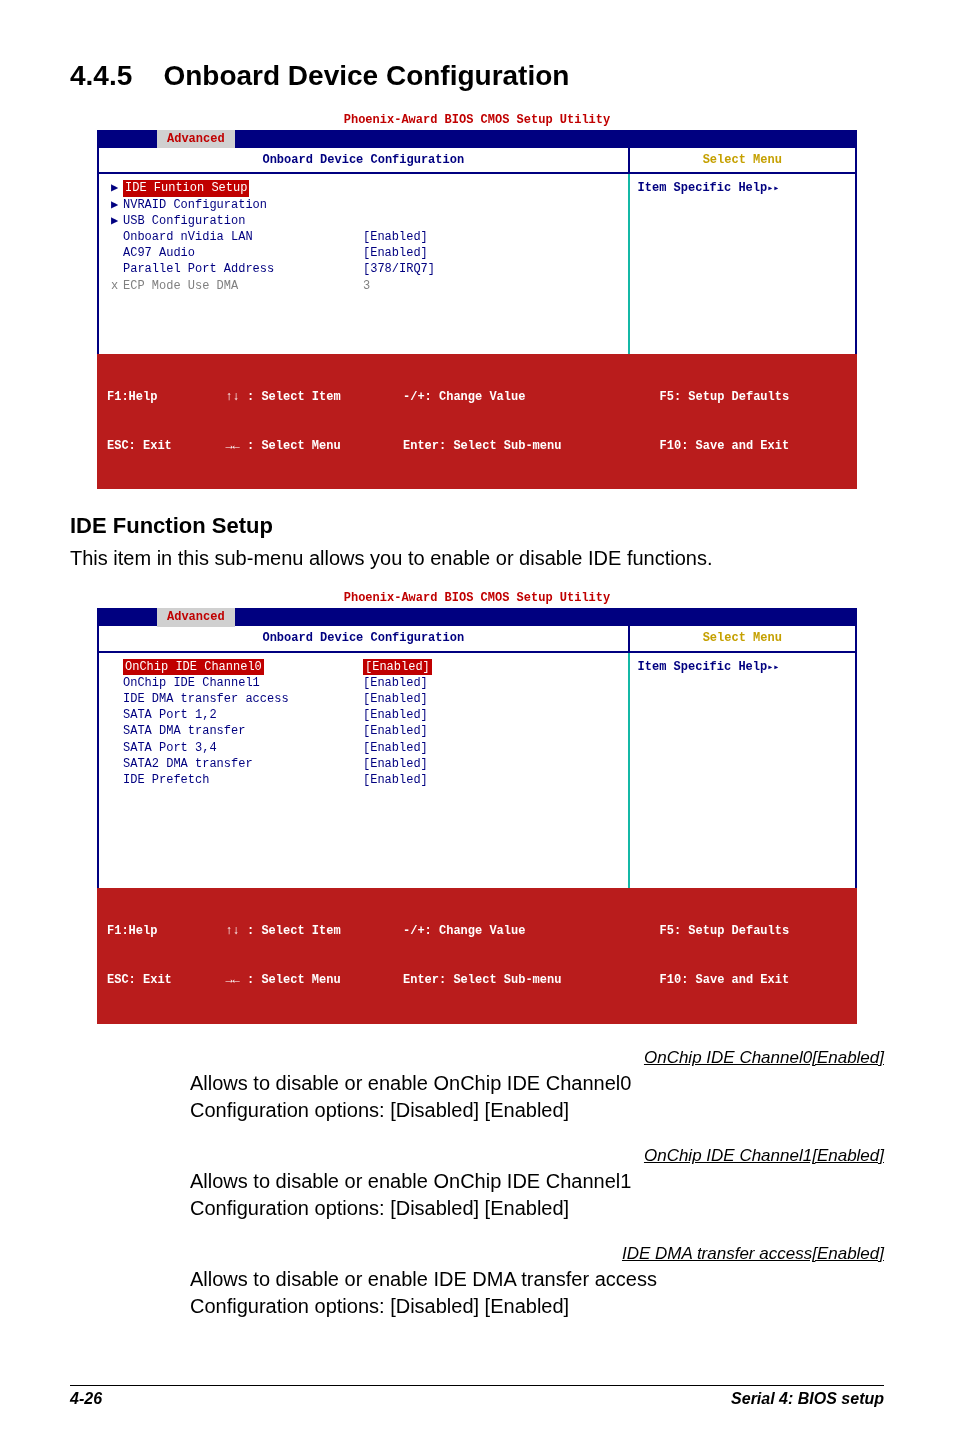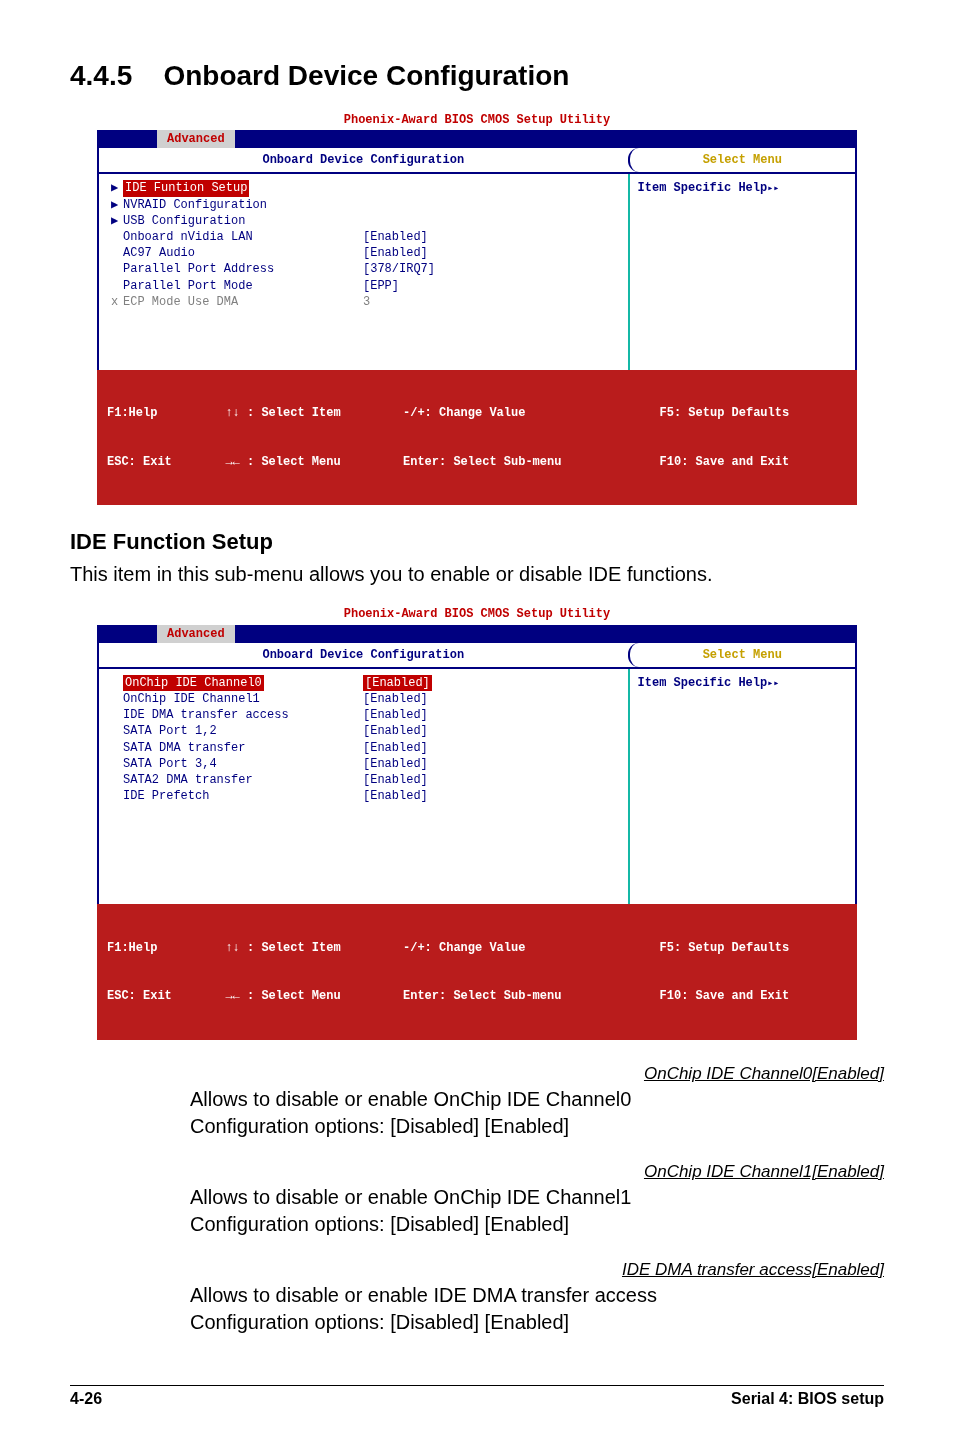--- a/index.html
+++ b/index.html
@@ -62,21 +62,20 @@
     width: 530px;
     padding: 4px 10px;
     text-align: center;
   }
   .bios-right {
     width: 228px;
     padding: 4px 10px;
     border-left: 2px solid #000080;
     text-align: center;
     color: #c5a000;
-    border-radius: 11px;
   }
   .bios-body-row { display: flex; }
   .bios-body-left {
     width: 530px;
     padding: 6px 12px 60px 12px;
     color: #000080;
   }
   .bios-body-right {
     width: 228px;
     padding: 6px 8px;
@@ -130,20 +129,21 @@
     position: absolute;
     left: 0; right: 0; bottom: 30px;
     padding: 0 70px;
   }
   .page-footer hr { border: none; border-top: 1px solid #000; margin-bottom: 4px; }
   .page-footer-row {
     display: flex;
     justify-content: space-between;
     font-weight: bold;
     font-size: 16px;
+    font-style: italic;
   }
   .arrows::after { content: "\25B8\25B8"; font-size: 10px; }
 </style>
 </head>
 <body>
 
 <div class="section-title">
   <span>4.4.5</span>
   &nbsp;&nbsp;
   <span>Onboard Device Configuration</span>
@@ -183,25 +183,20 @@
           </div>
           <div class="bios-line">
             <span class="mk"> </span>
             <span class="lbl">AC97 Audio</span>
             <span class="val">[Enabled]</span>
           </div>
           <div class="bios-line">
             <span class="mk"> </span>
             <span class="lbl">Parallel Port Address</span>
             <span class="val">[378/IRQ7]</span>
-          </div>
-          <div class="bios-line">
-            <span class="mk"> </span>
-            <span class="lbl">Parallel Port Mode</span>
-            <span class="val">[EPP]</span>
           </div>
           <div class="bios-line disabled-line">
             <span class="mk">x</span>
             <span class="lbl">ECP Mode Use DMA</span>
             <span class="val">3</span>
           </div>
         </div>
       <div class="bios-body-right">
         <span>Item Specific Help</span><span class="arrows"></span>
       </div>

